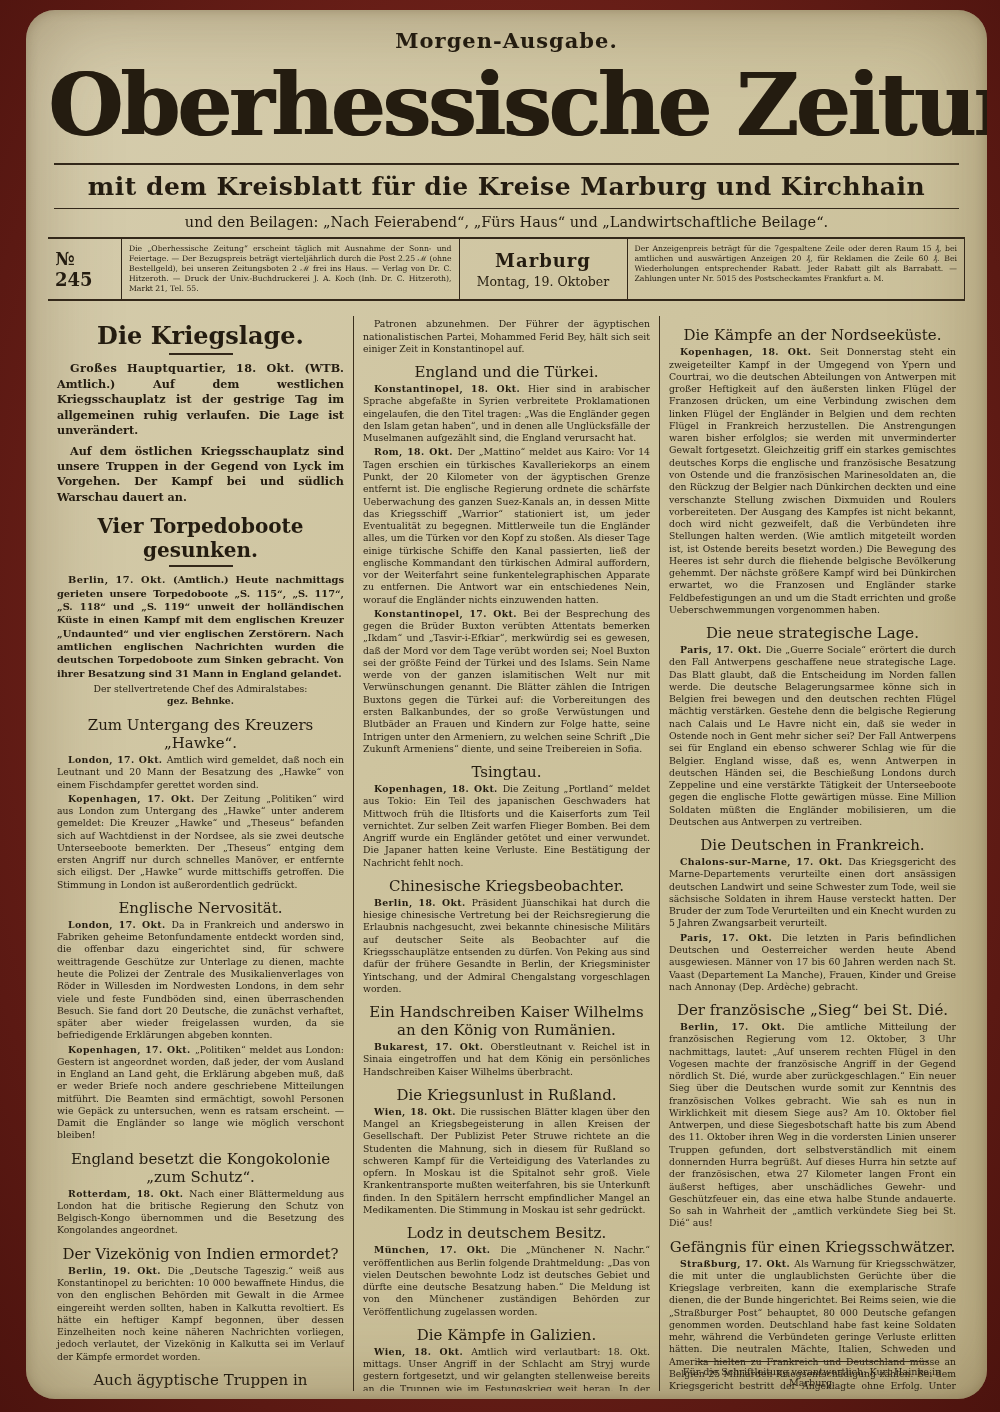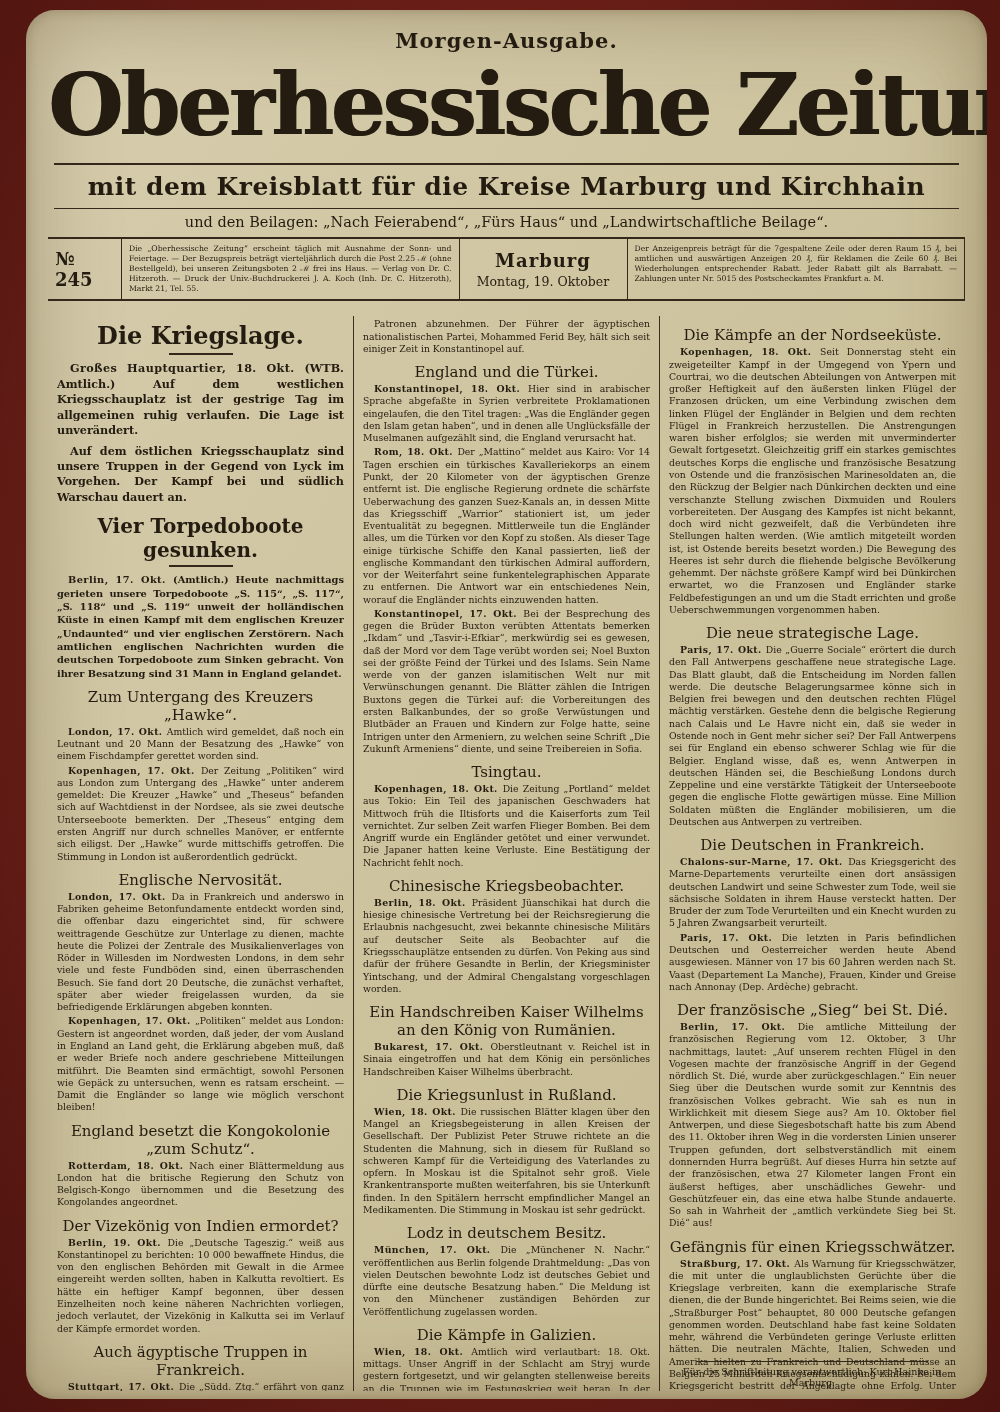--- a/index.html
+++ b/index.html
@@ -86,20 +86,24 @@
 
     <div class="body-columns">
       <div class="col">
           <h2 class="headline-lg">Die Kriegslage.</h2>
           <div class="short-rule"></div>
           <p class="para lead-bold"><strong class="dateline">Großes Hauptquartier, 18. Okt. </strong>(WTB. Amtlich.) Auf dem westlichen Kriegsschauplatz ist der gestrige Tag im allgemeinen ruhig verlaufen. Die Lage ist unverändert.</p>
           <p class="para lead-bold">Auf dem östlichen Kriegsschauplatz sind unsere Truppen in der Gegend von Lyck im Vorgehen. Der Kampf bei und südlich Warschau dauert an.</p>
           <h3 class="headline-md">Vier Torpedoboote gesunken.</h3>
           <div class="short-rule"></div>
           <p class="para bold-para"><strong class="dateline">Berlin, 17. Okt. </strong>(Amtlich.) Heute nachmittags gerieten unsere Torpedoboote „S. 115“, „S. 117“, „S. 118“ und „S. 119“ unweit der holländischen Küste in einen Kampf mit dem englischen Kreuzer „Undaunted“ und vier englischen Zerstörern. Nach amtlichen englischen Nachrichten wurden die deutschen Torpedoboote zum Sinken gebracht. Von ihrer Besatzung sind 31 Mann in England gelandet.</p>
+          <div class="signature">
+            <div>Der stellvertretende Chef des Admiralstabes:</div>
+            <div class="sig-name">gez. Behnke.</div>
+          </div>
           <h4 class="subhead">Zum Untergang des Kreuzers „Hawke“.</h4>
           <p class="para"><strong class="dateline">London, 17. Okt. </strong>Amtlich wird gemeldet, daß noch ein Leutnant und 20 Mann der Besatzung des „Hawke“ von einem Fischdampfer gerettet worden sind.</p>
           <p class="para"><strong class="dateline">Kopenhagen, 17. Okt. </strong>Der Zeitung „Politiken“ wird aus London zum Untergang des „Hawke“ unter anderem gemeldet: Die Kreuzer „Hawke“ und „Theseus“ befanden sich auf Wachtdienst in der Nordsee, als sie zwei deutsche Unterseeboote bemerkten. Der „Theseus“ entging dem ersten Angriff nur durch schnelles Manöver, er entfernte sich eiligst. Der „Hawke“ wurde mittschiffs getroffen. Die Stimmung in London ist außerordentlich gedrückt.</p>
           <h4 class="subhead">Englische Nervosität.</h4>
           <p class="para"><strong class="dateline">London, 17. Okt. </strong>Da in Frankreich und anderswo in Fabriken geheime Betonfundamente entdeckt worden sind, die offenbar dazu eingerichtet sind, für schwere weittragende Geschütze zur Unterlage zu dienen, machte heute die Polizei der Zentrale des Musikalienverlages von Röder in Willesden im Nordwesten Londons, in dem sehr viele und feste Fundböden sind, einen überraschenden Besuch. Sie fand dort 20 Deutsche, die zunächst verhaftet, später aber wieder freigelassen wurden, da sie befriedigende Erklärungen abgeben konnten.</p>
           <p class="para"><strong class="dateline">Kopenhagen, 17. Okt. </strong>„Politiken“ meldet aus London: Gestern ist angeordnet worden, daß jeder, der vom Ausland in England an Land geht, die Erklärung abgeben muß, daß er weder Briefe noch andere geschriebene Mitteilungen mitführt. Die Beamten sind ermächtigt, sowohl Personen wie Gepäck zu untersuchen, wenn es ratsam erscheint. — Damit die Engländer so lange wie möglich verschont bleiben!</p>
           <h4 class="subhead">England besetzt die Kongokolonie „zum Schutz“.</h4>
           <p class="para"><strong class="dateline">Rotterdam, 18. Okt. </strong>Nach einer Blättermeldung aus London hat die britische Regierung den Schutz von Belgisch-Kongo übernommen und die Besetzung des Kongolandes angeordnet.</p>
           <h4 class="subhead">Der Vizekönig von Indien ermordet?</h4>
           <p class="para"><strong class="dateline">Berlin, 19. Okt. </strong>Die „Deutsche Tageszig.“ weiß aus Konstantinopel zu berichten: 10 000 bewaffnete Hindus, die von den englischen Behörden mit Gewalt in die Armee eingereiht werden sollten, haben in Kalkutta revoltiert. Es hätte ein heftiger Kampf begonnen, über dessen Einzelheiten noch keine näheren Nachrichten vorliegen, jedoch verlautet, der Vizekönig in Kalkutta sei im Verlauf der Kämpfe ermordet worden.</p>

